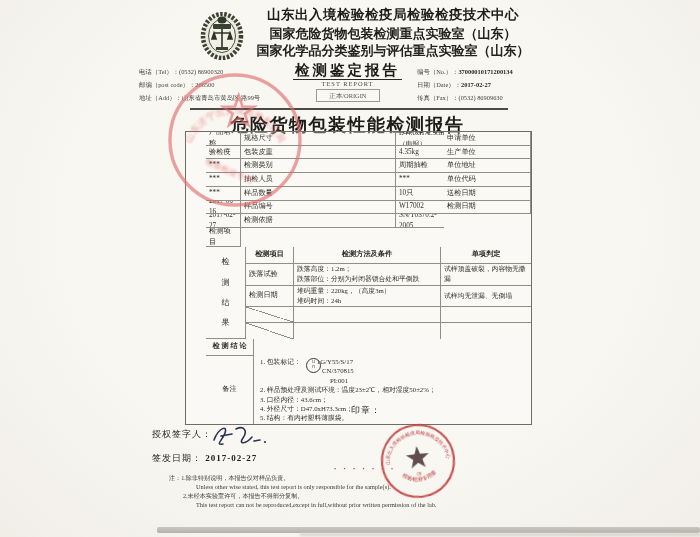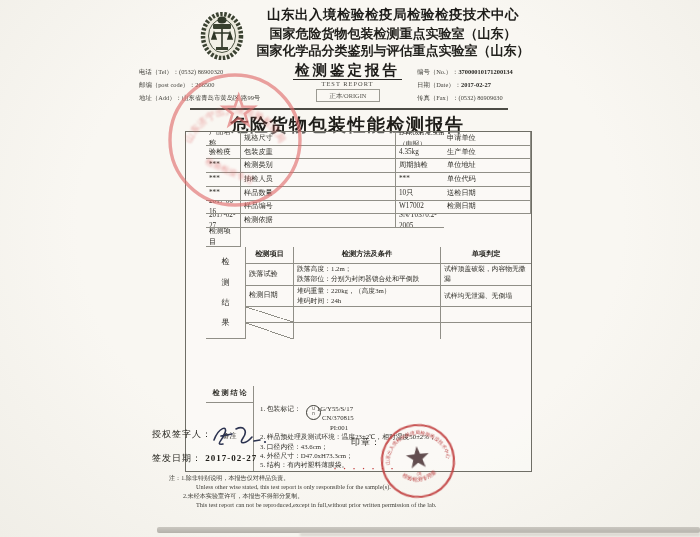--- a/index.html
+++ b/index.html
@@ -33,21 +33,21 @@
         display:flex;align-items:center;color:#302f29;}
   .cell.nbr{border-right:none;}
   .cell.nbb{border-bottom:none;}
   .cell.ctr{justify-content:center;text-align:center;}
   .cell.hd{font-weight:bold;justify-content:center;color:#2a2924;}
   .cell.small{font-size:6.8px;}
   .pre{white-space:pre-line;line-height:10px;}
   #g-info{grid-template-columns:35px 155px 48px 87px;grid-auto-rows:13.71px;}
   #g-items{grid-template-columns:35px 290px;grid-auto-rows:19px;}
   #g-res{grid-template-columns:40px 48px 147px 90px;grid-template-rows:17px 22px 21px 16px 16px;}
-  #g-conc{grid-template-columns:48px 277px;grid-auto-rows:17px;margin-top:47px;}
+  #g-conc{grid-template-columns:48px 277px;grid-auto-rows:17px;}
   #g-rem{grid-template-columns:48px 277px;grid-auto-rows:68px;}
   #vlabel{grid-row:1/6;flex-direction:column;justify-content:space-evenly;align-items:center;
           font-size:8px;color:#2c2b26;padding:0;}
   .diag{background:linear-gradient(to top right,transparent 48.5%,#8f8e86 48.5%,#8f8e86 51.5%,transparent 51.5%);}
   #rem-body{flex-direction:column;align-items:flex-start;justify-content:center;
             font-size:6.8px;line-height:9.4px;position:relative;padding-left:6px;}
   .ind1{padding-left:62px;} .ind2{padding-left:70px;}
   #unmark{position:absolute;left:52px;top:2px;width:13px;height:13px;border:1px solid #3a3933;
           border-radius:50%;font-size:4.5px;line-height:5px;text-align:center;color:#3a3933;
           font-family:"Liberation Sans",sans-serif;}
@@ -188,21 +188,21 @@
       </div>
     </div>
   </div>
 
   <div class="abs sig-label" style="left:152px;top:428px">授权签字人：</div>
   <svg class="abs" style="left:208px;top:420px" width="62" height="32" viewBox="0 0 62 32">
     <path d="M6,20 C11,7 20,5 17,13 C14,21 7,25 15,24 M13,16 L24,14" stroke="#2c3350" stroke-width="1.6" fill="none" stroke-linecap="round"></path>
     <path d="M28,9 C36,5 40,11 35,18 C30,25 38,24 44,17 M46,21 L52,20" stroke="#2c3350" stroke-width="1.6" fill="none" stroke-linecap="round"></path>
     <circle cx="57" cy="22" r="1.1" fill="#2c3350"></circle>
   </svg>
-  <div class="abs sig-label" style="left:351px;top:436px">印章：</div>
+  <div class="abs sig-label" style="left:351px;top:404px">印章：</div>
   <div class="abs sig-label" style="left:152px;top:452px">
     <span>签发日期：</span>
     <span id="issue-val">2017-02-27</span>
   </div>
   <div id="red-dots" class="abs">．．．．．．．</div>
 
   <div class="abs note-cn" style="left:169px;top:474px">注：1.除非特别说明，本报告仅对样品负责。</div>
   <div class="abs note-en" style="left:196px;top:483px">Unless other wise stated, this test report is only responsible for the sample(s).</div>
   <div class="abs note-cn" style="left:183px;top:492px">2.未经本实验室许可，本报告不得部分复制。</div>
   <div class="abs note-en" style="left:196px;top:501px">This test report can not be reproduced,except in full,without prior written permission of the lab.</div>

